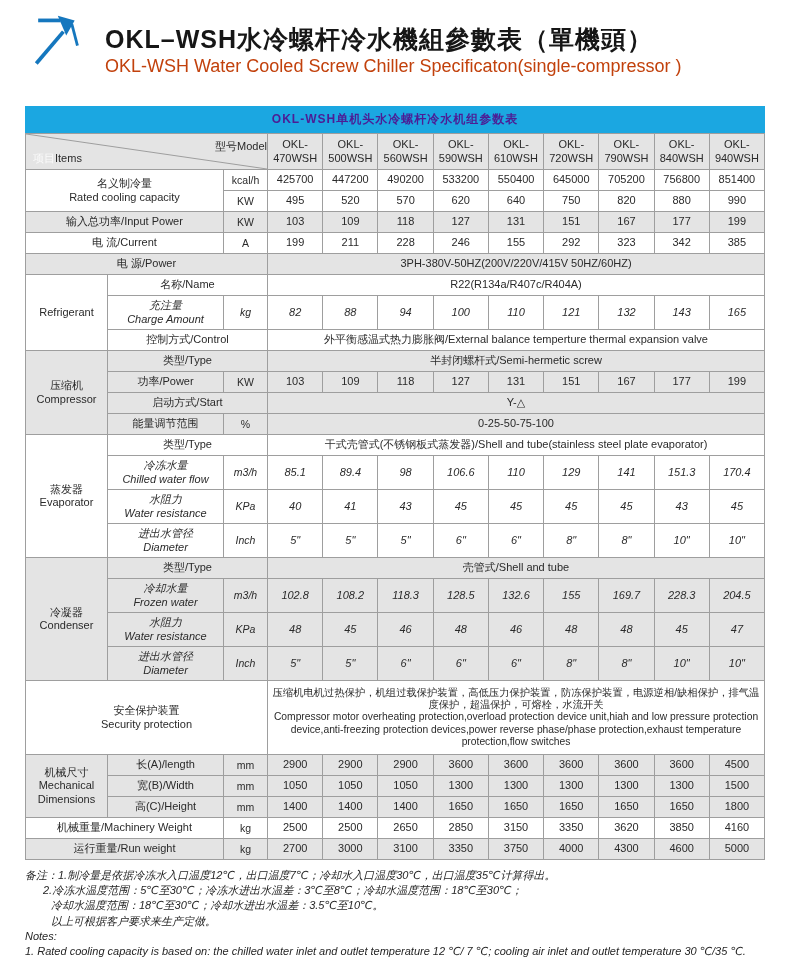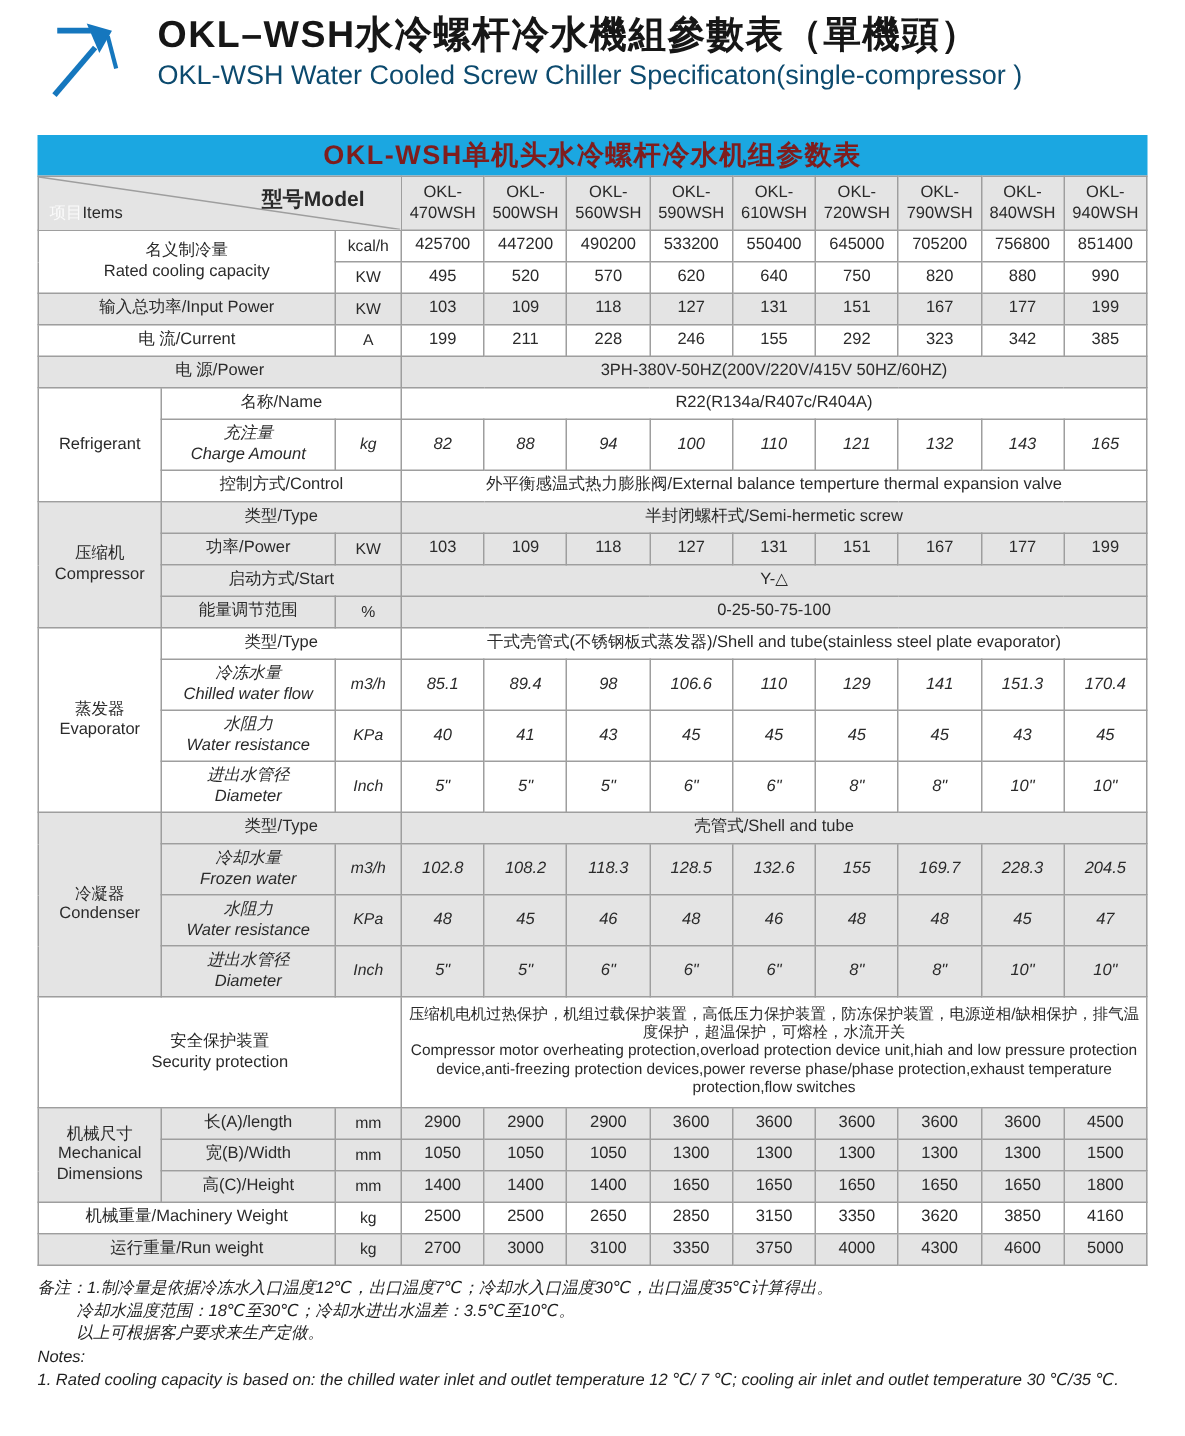--- a/index.html
+++ b/index.html
@@ -1,45 +1,45 @@
 <!DOCTYPE html>
 <html><head>
 <meta charset="utf-8">
 <style>
   html,body{margin:0;padding:0;background:#ffffff;}
   .page{position:relative;width:790px;height:957px;background:#fff;overflow:hidden;
         font-family:"Liberation Sans","DejaVu Sans",sans-serif;color:#222;}
 
   
-  .doc-header{position:relative;height:76px;padding-top:8px;}
+  .doc-header{position:relative;height:76px;padding-top:24px;}
   .logo{position:absolute;left:28px;top:12px;width:54px;height:58px;}
   .title-zh{margin-left:105px;font-size:25px;font-weight:bold;color:#161616;letter-spacing:1px;line-height:1.2;}
-  .title-en{margin-left:105px;font-size:18px;color:#0c4a6e;line-height:1.35;}
+  .title-en{margin-left:105px;font-size:18px;color:#c2410c;line-height:1.35;}
 
   
   .banner{margin:6px 25px 0 25px;height:27px;line-height:27px;text-align:center;
-          background:#1BA7E1;color:#7f1d1d;font-size:18px;font-weight:bold;letter-spacing:1px;}
+          background:#1BA7E1;color:#4c1d95;font-size:12px;font-weight:bold;letter-spacing:1px;}
 
   
   table.spec{margin:0 25px;width:740px;border-collapse:collapse;table-layout:fixed;
              font-size:11px;color:#2a2a2a;}
   table.spec td{border:1px solid #9e9e9e;text-align:center;vertical-align:middle;
                 padding:1px 2px;background:#fff;line-height:1.2;}
   tr.gray td{background:#e4e4e4;}
   tr.h1{height:21px;}
   tr.h2{height:34px;font-style:italic;}
   tr.hh{height:36px;}
   tr.hs{height:74px;}
 
   td.diag{position:relative;padding:0;}
   td.diag svg{position:absolute;left:0;top:0;width:100%;height:100%;}
   .corner-items{position:absolute;left:7px;bottom:4px;font-size:11px;}
   .corner-items .ghost{font-style:normal;color:#fafafa;}
   .corner-items .dark{font-weight:normal;color:#2a2a2a;}
-  .corner-model{position:absolute;right:24px;top:6px;font-size:14px;font-weight:bold;}
+  .corner-model{position:absolute;right:0;top:6px;font-size:11px;}
 
   td.group{font-size:11px;line-height:1.3;}
   td.lbl2 div{line-height:1.25;}
   td.security-content{text-align:left;font-size:10.3px;line-height:1.3;padding:2px 6px;}
   td.unit{font-size:10.5px;}
 
   
   .notes{margin:8px 25px 0 25px;font-size:11px;line-height:1.38;color:#1f1f1f;font-style:italic;}
   .note-line.ind0{padding-left:0;}
   .note-line.ind1{padding-left:18px;}
@@ -442,19 +442,20 @@
           <td class="val">4300</td>
           <td class="val">4600</td>
           <td class="val">5000</td>
         </tr>
 
     </tbody>
   </table>
 
   <div class="notes">
       <div class="note-line ind0">备注：1.制冷量是依据冷冻水入口温度12℃，出口温度7℃；冷却水入口温度30℃，出口温度35℃计算得出。</div>
+      <div class="note-line ind1">2.冷冻水温度范围：5℃至30℃；冷冻水进出水温差：3℃至8℃；冷却水温度范围：18℃至30℃；</div>
       <div class="note-line ind2">冷却水温度范围：18℃至30℃；冷却水进出水温差：3.5℃至10℃。</div>
       <div class="note-line ind2">以上可根据客户要求来生产定做。</div>
       <div class="note-line ind0">Notes:</div>
       <div class="note-line ind0">1. Rated cooling capacity is based on: the chilled water inlet and outlet temperature 12 ℃/ 7 ℃; cooling air inlet and outlet temperature 30 ℃/35 ℃.</div>
     </div>
 
 </div>
 
 </body></html>

